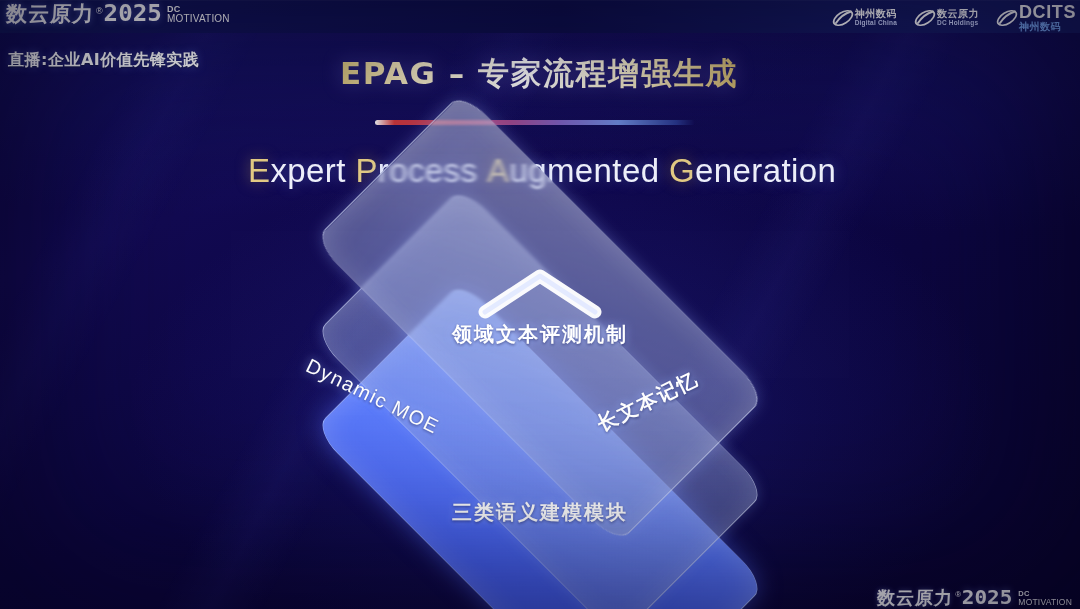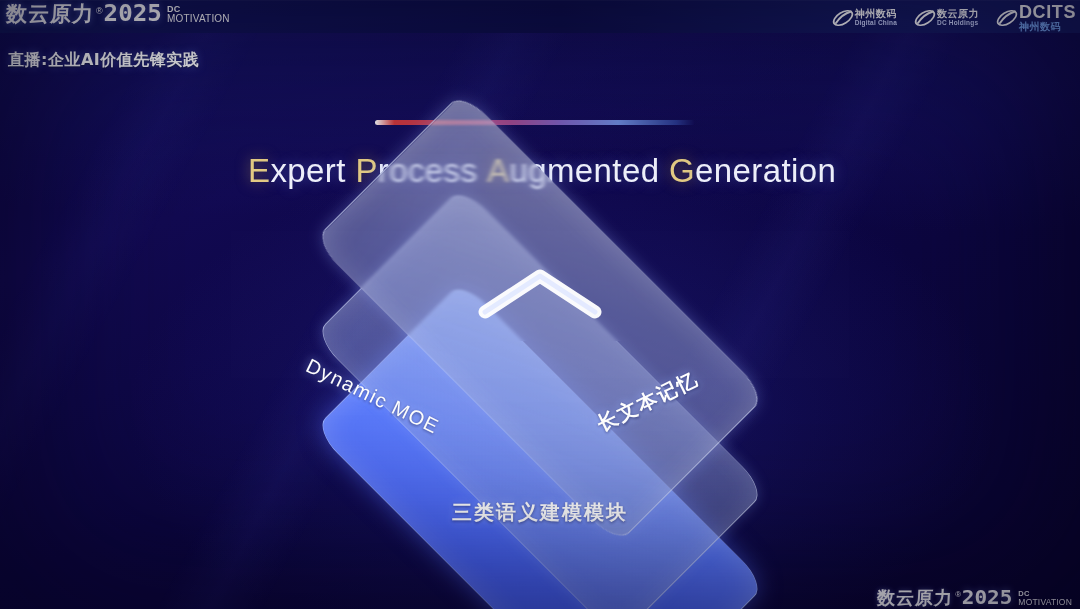--- a/index.html
+++ b/index.html
@@ -211,20 +211,21 @@
           <span class="logo-big">DCITS</span>
           <span class="logo-cn blue">神州数码</span>
         </span>
       </div>
 
     </div>
   </div>
 
   <div class="livetitle">直播:企业AI价值先锋实践</div>
 
+  <div class="maintitle">EPAG – 专家流程增强生成</div>
 
   <div class="divider"></div>
 
   <div class="engtitle"><span class="cap">E</span><span>xpert</span>&nbsp;<span class="cap">P</span><span>rocess</span>&nbsp;<span class="cap">A</span><span>ugmented</span>&nbsp;<span class="cap">G</span><span>eneration</span></div>
 
   <div class="stack">
 
     <div class="plate plate3 iso">
       <div class="plate-inner"></div>
     </div>
@@ -237,20 +238,21 @@
       <div class="plate-inner"></div>
     </div>
 
     <div class="labels">
 
       <svg class="chevron" width="130" height="56" viewBox="0 0 130 56">
         <path d="M10 46 L65 10 L120 46" fill="none" stroke="#ffffff" stroke-width="13" stroke-linecap="round" stroke-linejoin="round" opacity="0.96"></path>
         <path d="M10 46 L65 10 L120 46" fill="none" stroke="#dfe6ff" stroke-width="5" stroke-linecap="round" stroke-linejoin="round" opacity="0.85"></path>
       </svg>
 
+      <div class="lbl lbl-top">领域文本评测机制</div>
 
       <div class="lbl lbl-mid-left">Dynamic MOE</div>
 
       <div class="lbl lbl-mid-right">长文本记忆</div>
 
       <div class="lbl lbl-bottom">三类语义建模模块</div>
     </div>
   </div>
 
   <div class="footer-mark">

